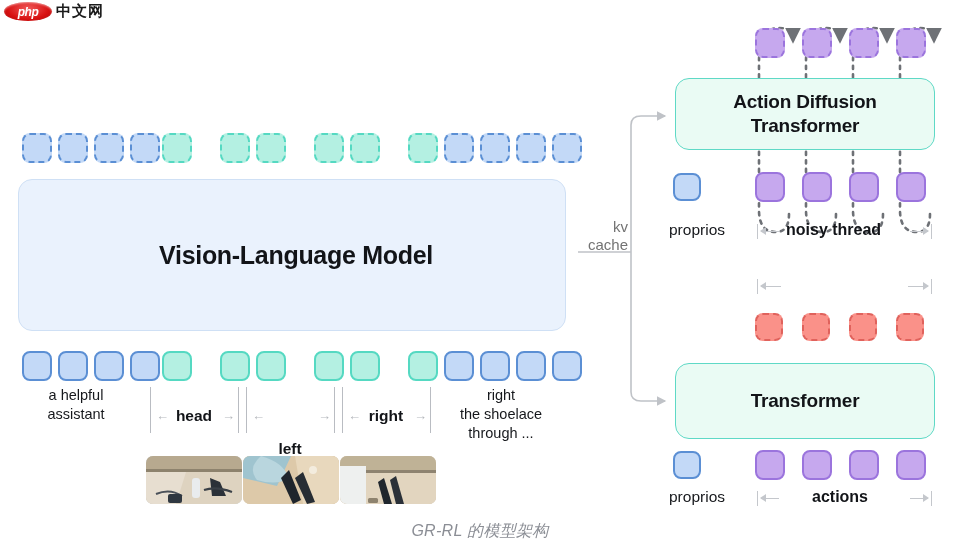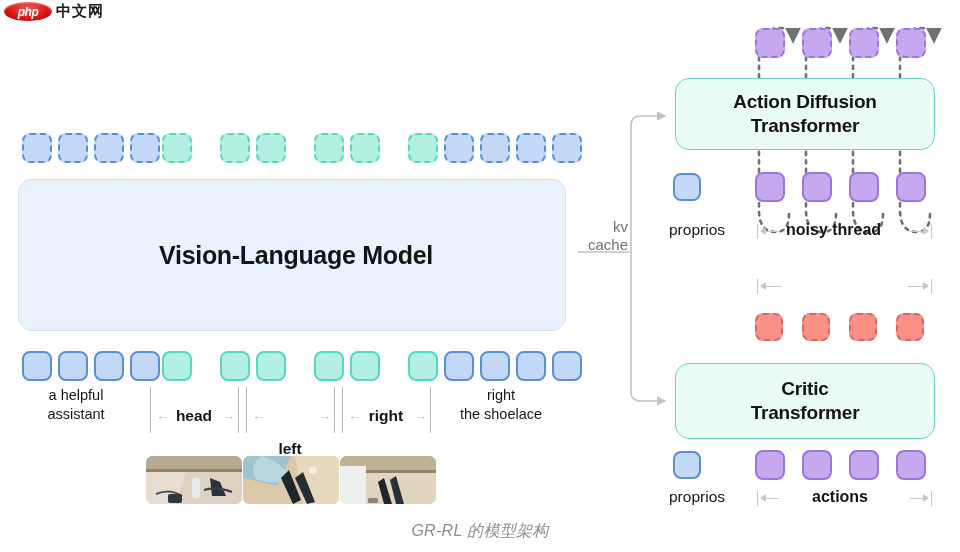--- a/index.html
+++ b/index.html
@@ -156,20 +156,21 @@
 <div class="arrowglyph" style="left:252px;top:409px;">←</div>
 <div class="arrowglyph" style="left:318px;top:409px;">→</div>
 
 <div class="caption seg-bold" style="left:348px;top:407px;width:76px;">right</div>
 <div class="arrowglyph" style="left:348px;top:409px;">←</div>
 <div class="arrowglyph" style="left:414px;top:409px;">→</div>
 
 <div class="caption seg-label" style="left:434px;top:386px;width:134px;text-align:center;">
   <div>right</div>
   <div>the shoelace</div>
+  <div>through ...</div>
 </div>
 
 <div class="photo" style="left:146px;top:456px;width:96px;height:48px;">
   <svg width="96" height="48" viewBox="0 0 96 48">
     <rect width="96" height="48" fill="#cfd6d9"></rect>
     <rect x="0" y="0" width="96" height="13" fill="#b7a98f"></rect>
     <path d="M0 13 L96 13 L96 16 L0 16 z" fill="#8d826d"></path>
     <rect x="0" y="16" width="96" height="32" fill="#ded3c0"></rect>
     <path d="M0 16 L40 16 L30 48 L0 48 z" fill="#e7ded0"></path>
     <rect x="46" y="22" width="8" height="20" rx="3" fill="#e9edf0" opacity=".95"></rect>
@@ -257,21 +258,20 @@
 </div>
 <div id="value-row">
     <div class="tok red dashed" style="left: 755px; top: 313px; width: 28px; height: 28px;"></div>
     <div class="tok red dashed" style="left: 802px; top: 313px; width: 28px; height: 28px;"></div>
     <div class="tok red dashed" style="left: 849px; top: 313px; width: 28px; height: 28px;"></div>
     <div class="tok red dashed" style="left: 896px; top: 313px; width: 28px; height: 28px;"></div>
   </div>
 
 <div class="bigbox greenbox" style="left:675px;top:363px;width:260px;height:76px;">
   <div class="boxlabel">
-    <div>Critic</div>
     <div>Transformer</div>
   </div>
 </div>
 
 <div id="actions-row">
     <div class="tok blue" style="left: 673px; top: 451px; width: 28px; height: 28px;"></div>
     <div class="tok purple" style="left: 755px; top: 450px; width: 30px; height: 30px;"></div>
     <div class="tok purple" style="left: 802px; top: 450px; width: 30px; height: 30px;"></div>
     <div class="tok purple" style="left: 849px; top: 450px; width: 30px; height: 30px;"></div>
     <div class="tok purple" style="left: 896px; top: 450px; width: 30px; height: 30px;"></div>

